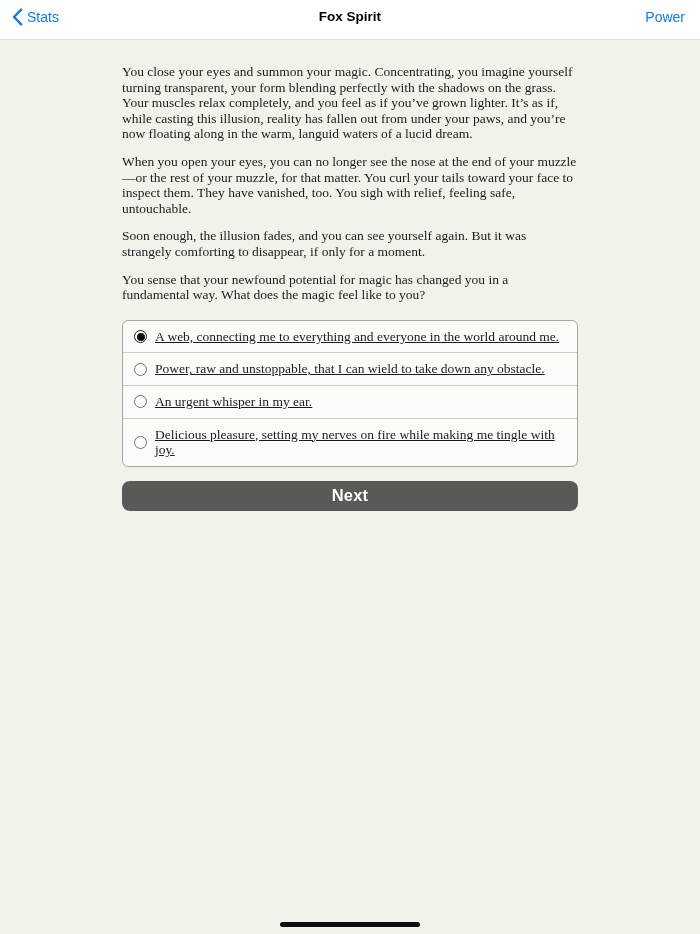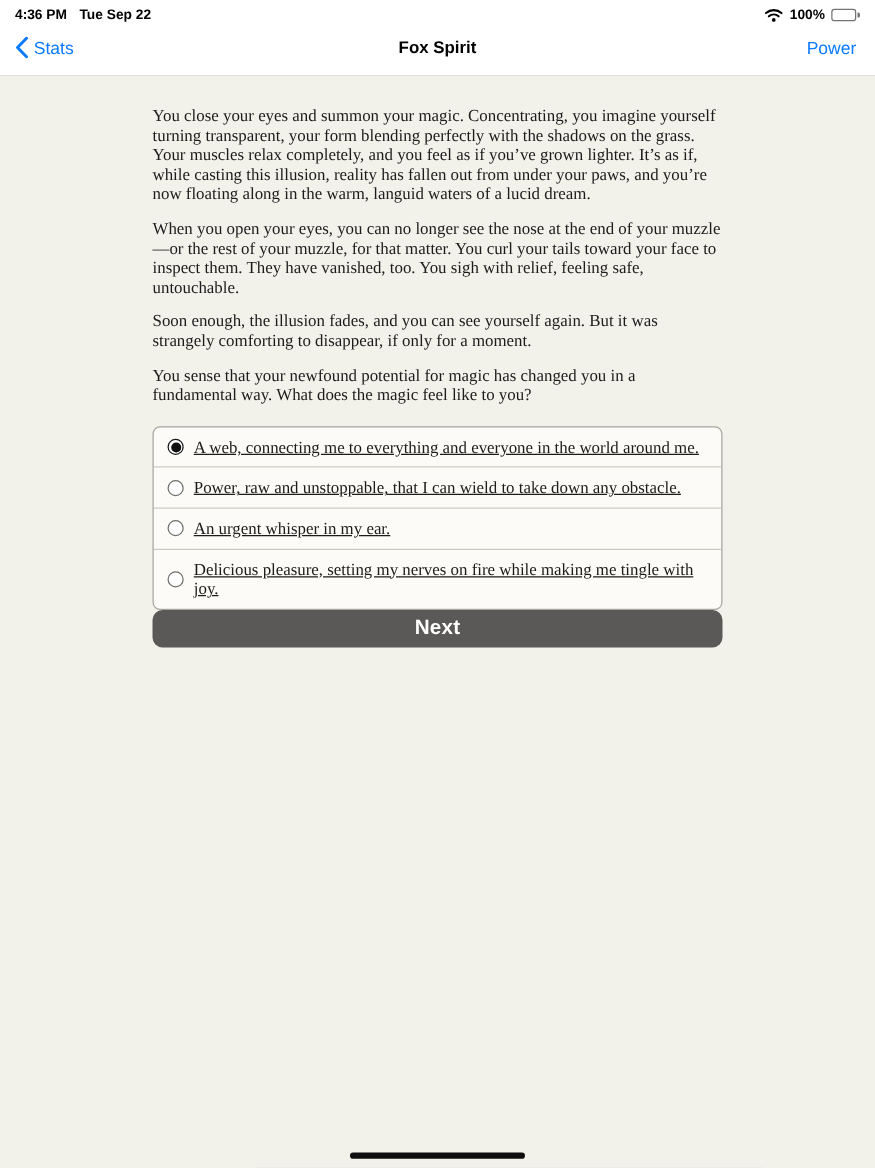--- a/index.html
+++ b/index.html
@@ -95,20 +95,21 @@
   }
   .choice-row input[type="radio"]:checked { border-color: #1a1a1a; }
   .choice-row input[type="radio"]:checked::after {
     content: ""; position: absolute; inset: 1.5px;
     background: #101010; border-radius: 50%;
   }
 
   
   .next-btn {
     display: block; width: 100%;
+    margin-top: 14px;
     height: 30px;
     background: #5b5957;
     color: #fff;
     border: none; border-radius: 8px;
     font-family: "Liberation Sans", sans-serif;
     font-size: 16.5px; font-weight: 700;
     letter-spacing: .2px;
     cursor: pointer;
   }
 
@@ -122,40 +123,20 @@
     cursor: pointer;
   }
 </style>
 </head>
 <body>
 
 <div class="screen">
 
   <div class="top-chrome">
 
-    <div class="status-bar">
-      <div class="status-left">
-        <span>4:36 PM</span>
-        <span>Tue Sep 22</span>
-      </div>
-      <div class="status-right">
-        <span style="display:inline-flex;">
-          <svg width="16" height="12" viewBox="0 0 16 12">
-            <path d="M1.8 4.4 C5.4 1.3 10.6 1.3 14.2 4.4" stroke="#000" stroke-width="1.7" fill="none" stroke-linecap="round"></path>
-            <path d="M4.1 7 C6.4 5.1 9.6 5.1 11.9 7" stroke="#000" stroke-width="1.7" fill="none" stroke-linecap="round"></path>
-            <circle cx="8" cy="9.9" r="1.5" fill="#000"></circle>
-          </svg>
-        </span>
-        <span>100%</span>
-        <span class="battery">
-          <span class="battery-body"><span class="battery-fill"></span></span>
-          <span class="battery-nub"></span>
-        </span>
-      </div>
-    </div>
 
     <div class="nav-bar">
       <a class="nav-back">
         <span style="display:inline-flex;">
           <svg width="11" height="18" viewBox="0 0 11 18">
             <path d="M9.2 1.6 L2 9 L9.2 16.4" stroke="#0a7aff" stroke-width="2.4" fill="none" stroke-linecap="round" stroke-linejoin="round"></path>
           </svg>
         </span>
         <span>Stats</span>
       </a>

